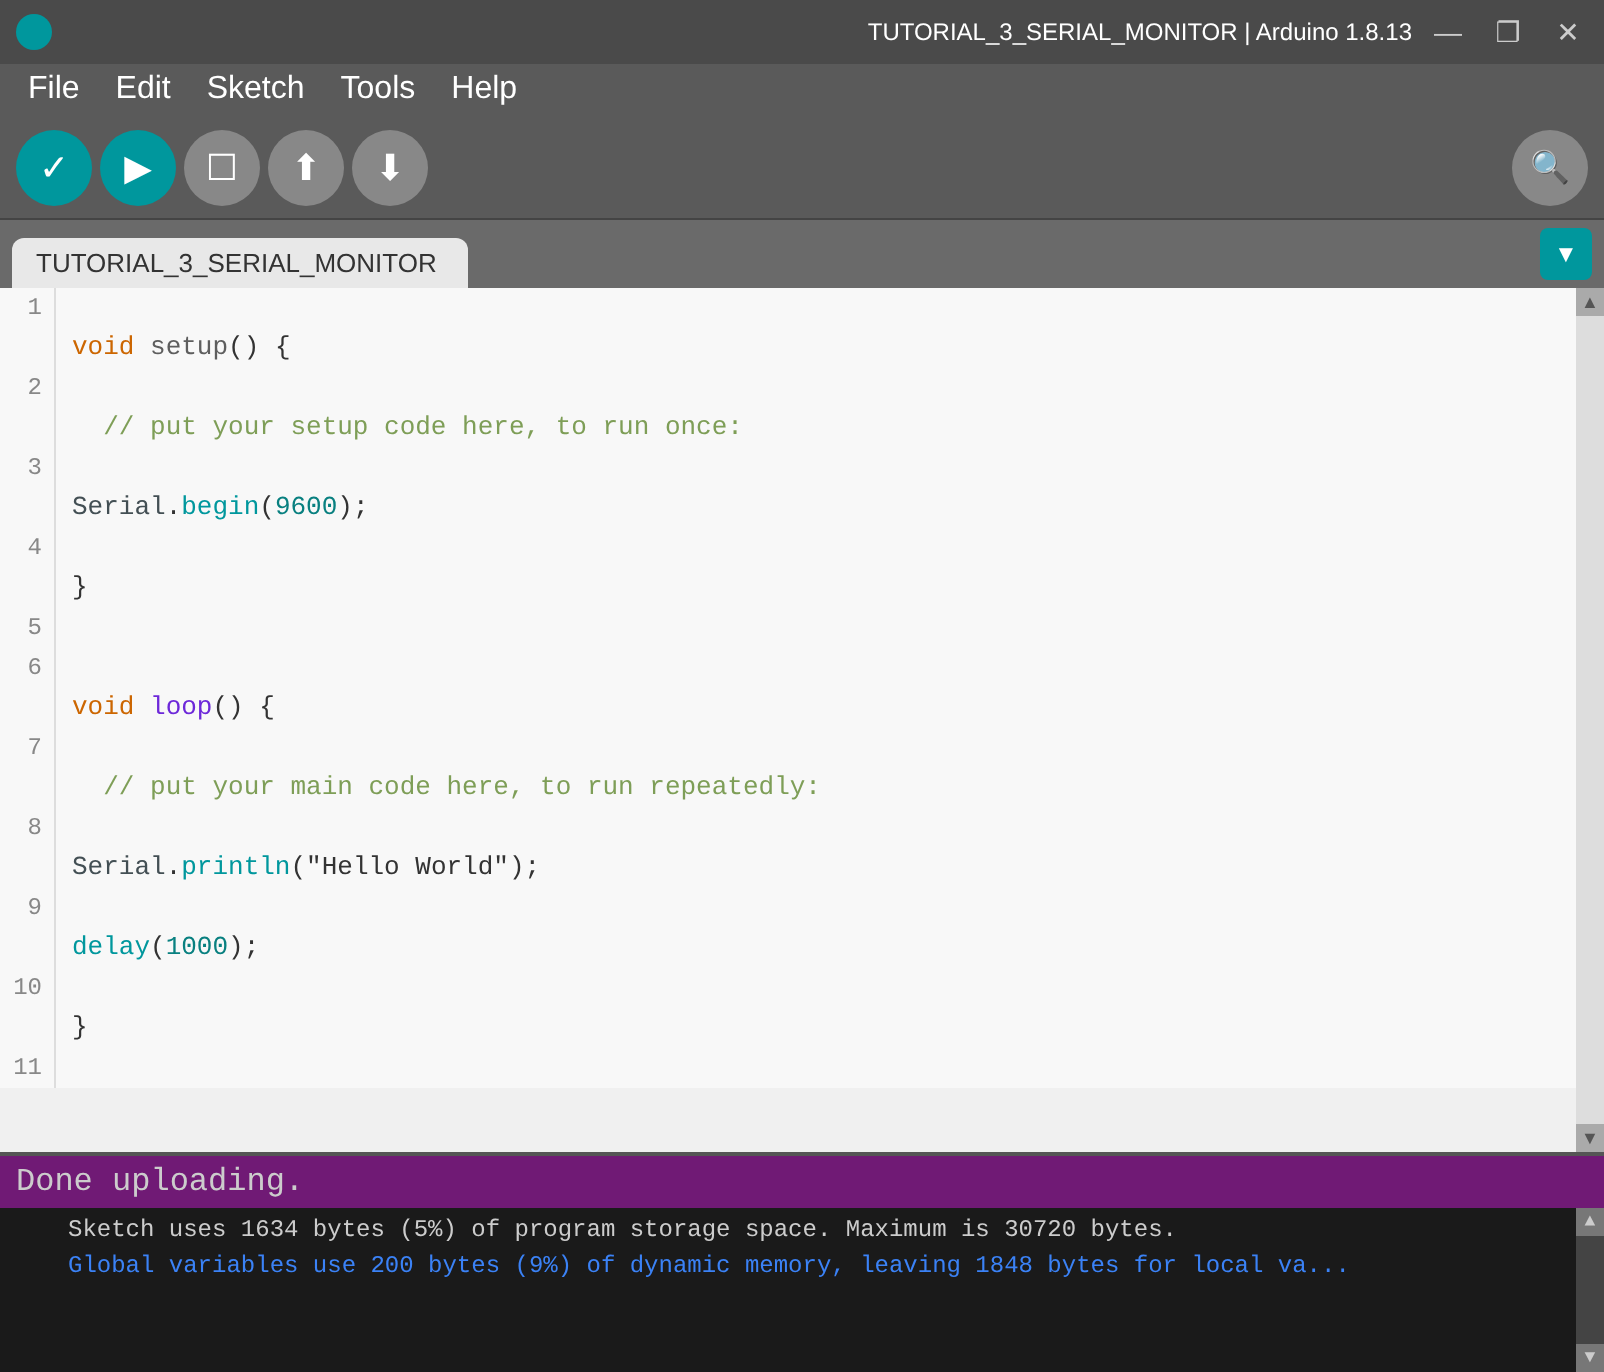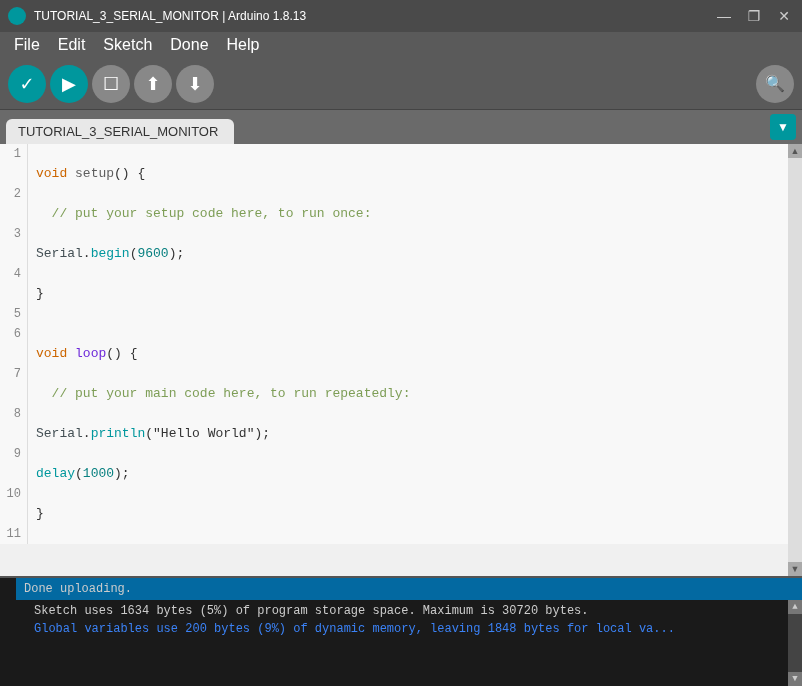--- a/index.html
+++ b/index.html
@@ -18,20 +18,21 @@
     #title-bar .app-icon {
       width: 18px; height: 18px;
       background: #00979d;
       border-radius: 50%;
       flex-shrink: 0;
     }
     #title-bar .title-text {
       color: #ffffff;
       font-size: 12px;
       flex: 1;
+      text-align: right;
     }
     #title-bar .window-controls {
       display: flex; gap: 10px;
     }
     #title-bar .window-control {
       color: #cccccc;
       font-size: 14px;
       cursor: pointer;
       width: 20px; text-align: center;
     }
@@ -187,24 +188,23 @@
       font-family: 'Courier New', monospace;
       font-size: 12px;
       overflow: hidden;
       display: flex;
       flex-direction: column;
       border-top: 2px solid #555;
     }
     #console-status {
       color: #cccccc;
       padding: 4px 8px;
-      font-size: 12px;
-      background: #0369a1;
+      font-size: 16px;
+      background: #701a75;
       flex-shrink: 0;
-      margin-left: 16px;
     }
     #console-output {
       flex: 1;
       padding: 2px 6px;
       overflow: hidden;
       position: relative;
     }
     #console-output .console-line {
       white-space: pre;
       line-height: 18px;
@@ -234,21 +234,21 @@
     <span class="window-control">—</span>
     <span class="window-control">❐</span>
     <span class="window-control">✕</span>
   </div>
 </div>
 
 <div id="menu-bar">
 <div class="menu-item">File</div>
     <div class="menu-item">Edit</div>
     <div class="menu-item">Sketch</div>
-    <div class="menu-item">Done</div>
+    <div class="menu-item">Tools</div>
     <div class="menu-item">Help</div>
   </div>
 
 <div id="toolbar">
 <button class="toolbar-btn btn-verify" title="Verify">✓</button>
     <button class="toolbar-btn btn-upload" title="Upload">▶</button>
     <button class="toolbar-btn btn-new" title="New">☐</button>
     <button class="toolbar-btn btn-open" title="Open">⬆</button>
     <button class="toolbar-btn btn-save" title="Save">⬇</button>
     <div class="toolbar-spacer"></div>

